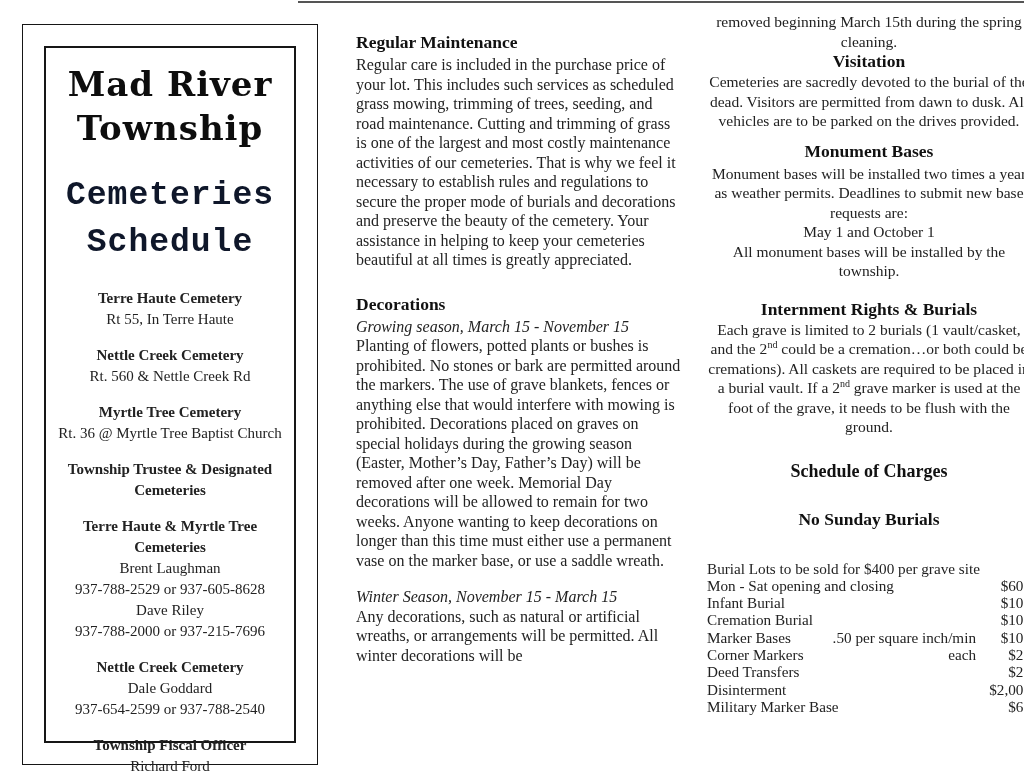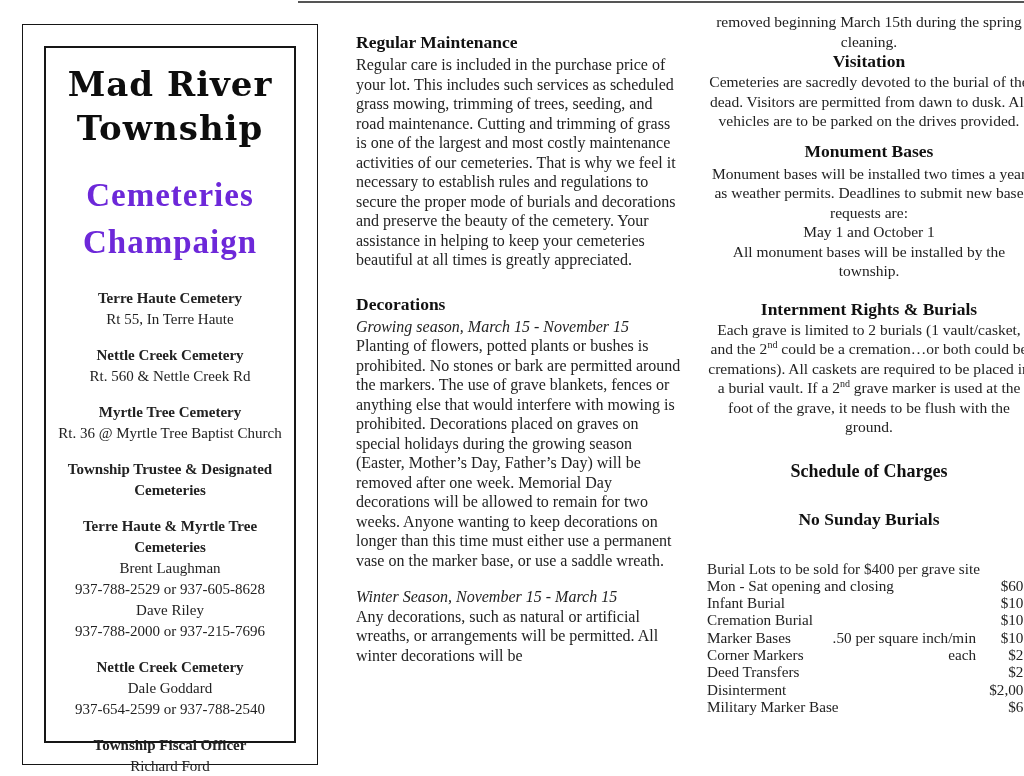--- a/index.html
+++ b/index.html
@@ -19,22 +19,22 @@
   }
   .cover-inner {
     width:100%; height:100%; border:2px solid #161616;
     text-align:center; padding:14px 8px 10px 8px; position:relative;
   }
   .cover-title {
     font-family:"DejaVu Serif", serif; font-weight:bold;
     font-size:34px; line-height:44px; color:#0d0d0d; letter-spacing:1px;
   }
   .cover-subtitle {
-    font-family:Liberation Serif, serif; font-weight:bold;
-    font-size:33px; line-height:47px; color:#6d28d9; letter-spacing:1px;
+    font-family:Liberation Mono, monospace; font-weight:bold;
+    font-size:33px; line-height:47px; color:#0f172a; letter-spacing:1px;
     margin-top:22px;
   }
   .cover-entries { margin-top:22px; font-size:15px; line-height:21px; }
   .entry { margin-bottom:15px; }
   .entry-heading { font-weight:bold; }
   
   .col-mid {
     position:absolute; left:356px; top:32px; width:326px;
     text-align:left; font-size:16px; line-height:19.5px;
   }
@@ -66,21 +66,21 @@
 <div class="top-rule"></div>
 
 <div class="cover">
   <div class="cover-inner">
     <div class="cover-title">
       <div>Mad River</div>
       <div>Township</div>
     </div>
     <div class="cover-subtitle">
       <div>Cemeteries</div>
-      <div>Champaign</div>
+      <div>Schedule</div>
     </div>
 
     <div class="cover-entries">
       <div class="entry">
         <div class="entry-heading">Terre Haute Cemetery</div>
         <div>Rt 55, In Terre Haute</div>
       </div>
       <div class="entry">
         <div class="entry-heading">Nettle Creek Cemetery</div>
         <div>Rt. 560 &amp; Nettle Creek Rd</div>

